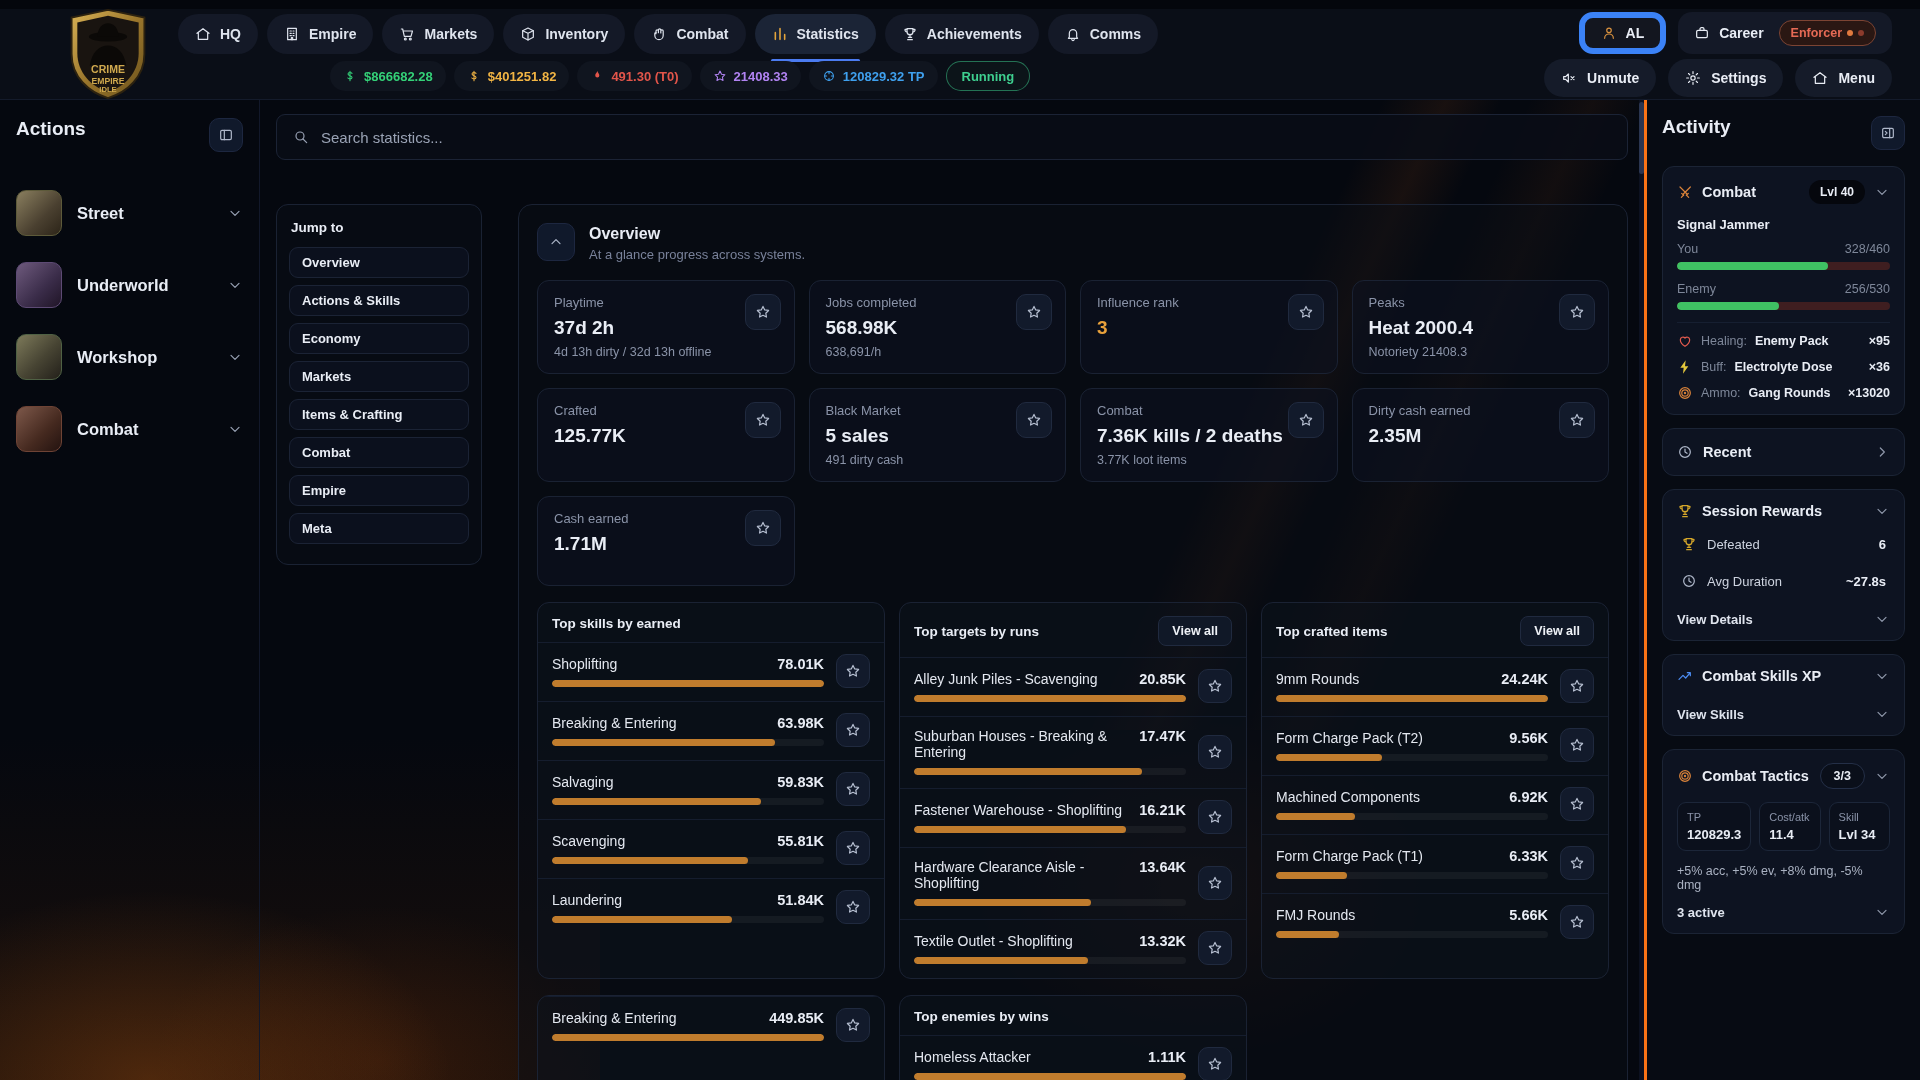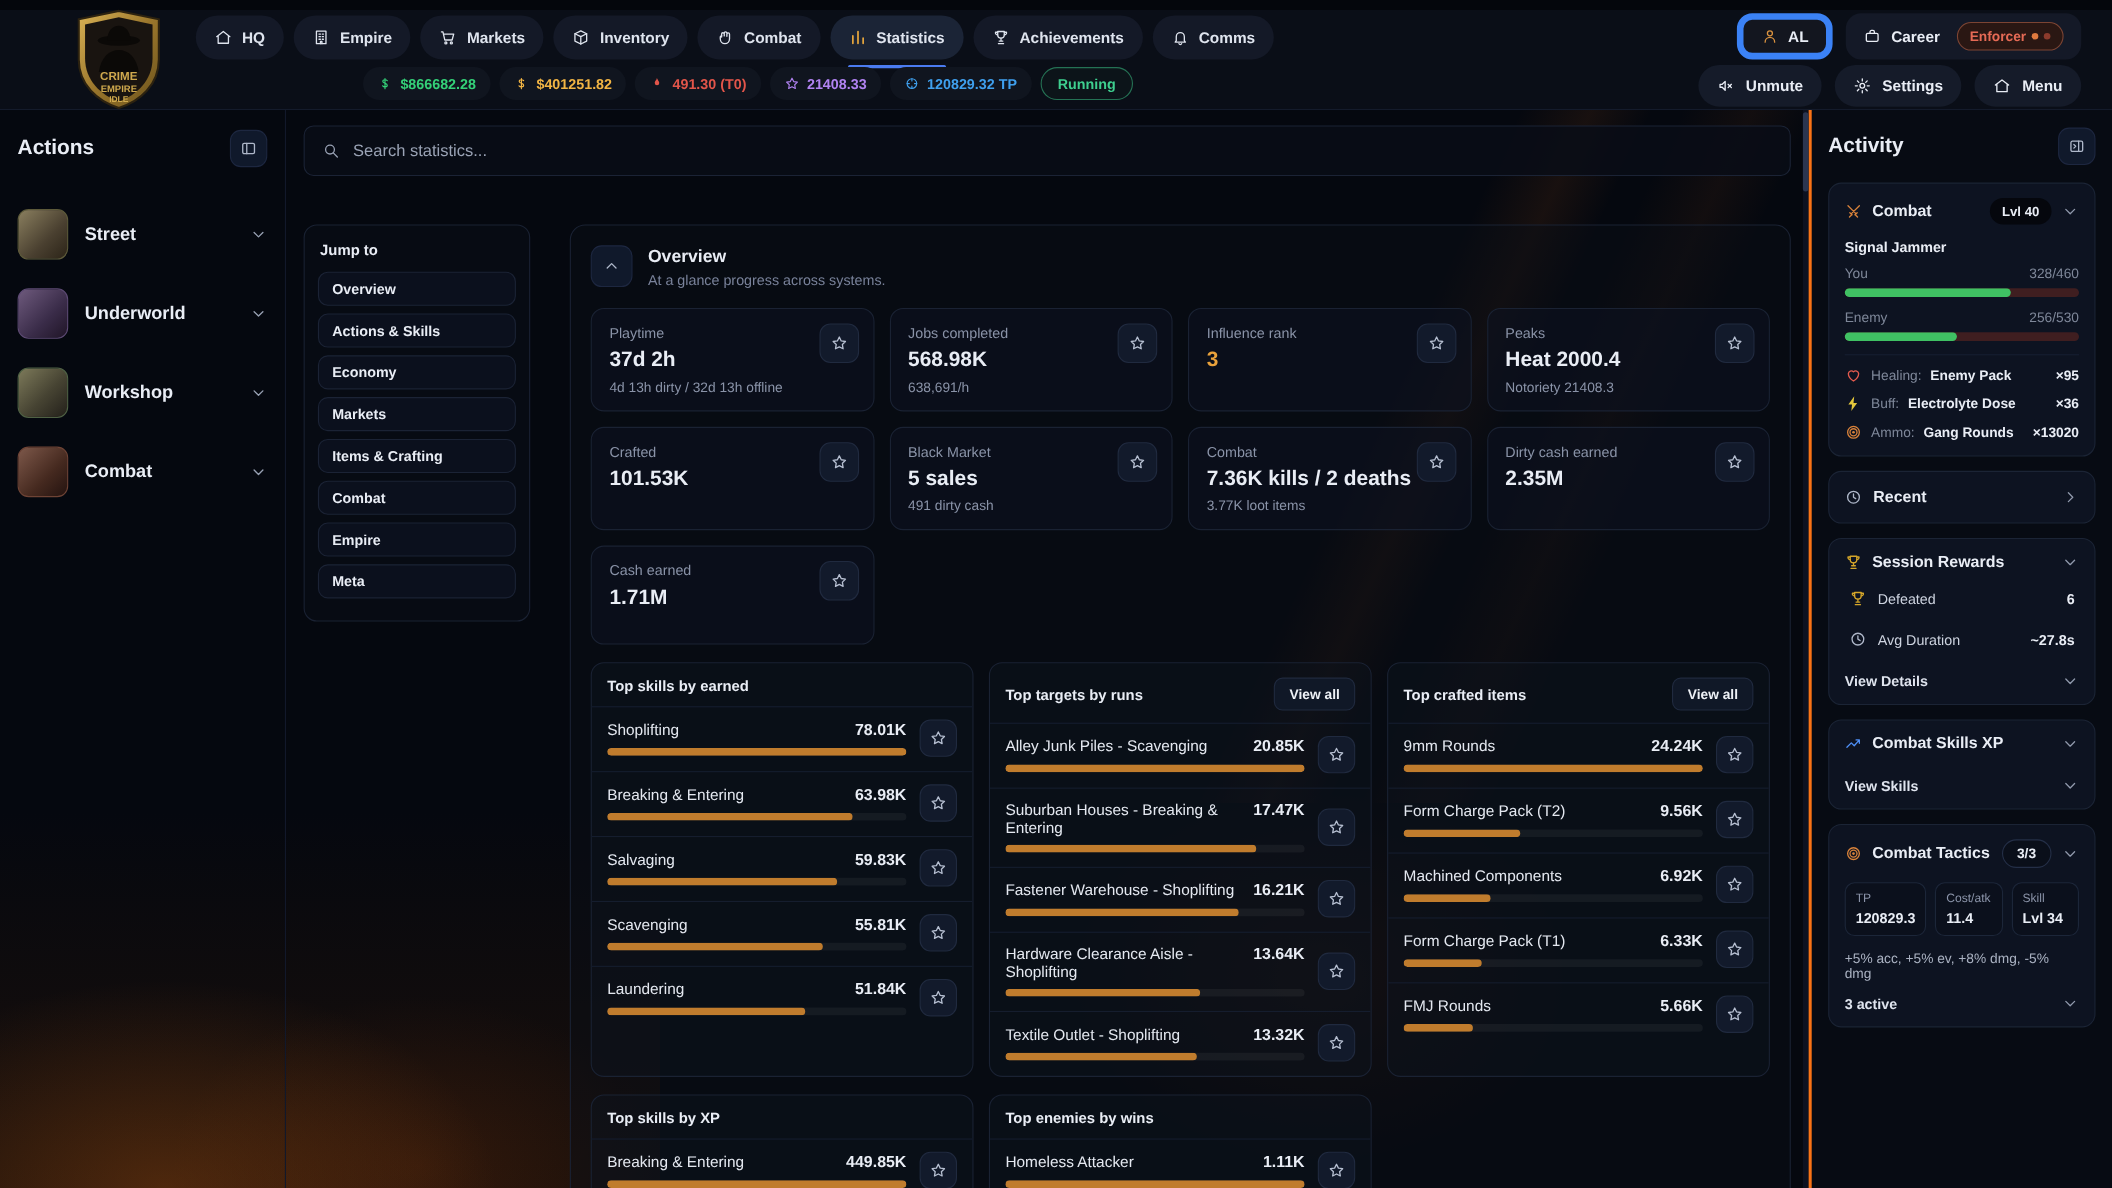--- a/index.html
+++ b/index.html
@@ -34,21 +34,21 @@
   .dot{width:6px;height:6px;border-radius:50%;display:inline-block}
   .d1{background:#e07a3f}.d2{background:#8c3b2c}
   .currency-row{position:absolute;left:330px;top:61px;display:flex;gap:8px;align-items:flex-start}
   .curpill{display:inline-flex;gap:7px;align-items:center;height:30px;padding:0 13px;border-radius:999px;background:#10151f;font-size:13px;font-weight:700}
   .curpill .ic{width:14px;height:14px}
   .runbadge{display:inline-flex;align-items:center;height:30px;padding:0 15px;border-radius:999px;border:1px solid rgba(62,207,143,.5);color:#3ecf8f;font-size:13px;font-weight:700;background:rgba(20,40,32,.25)}
   .quick-row{position:absolute;right:28px;top:59px;display:flex;gap:12px}
   .quickpill{display:inline-flex;align-items:center;gap:10px;height:38px;padding:0 17px;border-radius:999px;background:#151b29;font-size:14px;font-weight:700;cursor:pointer}
   
   .left-sidebar{position:absolute;left:0;top:100px;bottom:0;width:260px;border-right:1px solid #12182a;padding:18px 16px;z-index:2}
-  .side-head{display:flex;justify-content:space-between;align-items:center}
+  .side-head{display:flex;justify-content:space-between;}
   .side-head h2{font-size:19px;font-weight:800}
   .iconbtn{width:34px;height:34px;border-radius:10px;background:#10192b;border:1px solid #1d2740;color:#aeb7c9;display:flex;align-items:center;justify-content:center;cursor:pointer}
   .action-list{margin-top:38px}
   .srow{display:flex;align-items:center;gap:15px;margin-bottom:26px;cursor:pointer}
   .thumb{width:46px;height:46px;border-radius:10px;border:1px solid;flex:none}
   .t0{background:linear-gradient(135deg,#8a7f5f,#4a4030 60%,#2c2418);border-color:#5d5a3a}
   .t1{background:linear-gradient(135deg,#6e5a7d,#3a2c49 60%,#201527);border-color:#5d4a74}
   .t2{background:linear-gradient(135deg,#7d7a5a,#474433 55%,#23201a);border-color:#4f6144}
   .t3{background:linear-gradient(135deg,#7d584a,#45291f 60%,#241310);border-color:#6e4335}
   .slbl{font-size:16.5px;font-weight:700;flex:1}
@@ -468,21 +468,21 @@
     <div class="cvalue">Heat 2000.4</div>
     <div class="csub">Notoriety 21408.3</div>
           </div>
           <div class="card">
     <div class="clabel">Crafted</div>
     <button class="starbtn">
               <svg class="ic" viewBox="0 0 24 24">
                 <path d="M12 3.6l2.6 5.3 5.8.8-4.2 4.1 1 5.8-5.2-2.7-5.2 2.7 1-5.8L3.6 9.7l5.8-.8z"></path>
               </svg>
             </button>
-    <div class="cvalue">101.53K</div>
+    <div class="cvalue">125.77K</div>
     </div>
           <div class="card">
     <div class="clabel">Black Market</div>
     <button class="starbtn">
               <svg class="ic" viewBox="0 0 24 24">
                 <path d="M12 3.6l2.6 5.3 5.8.8-4.2 4.1 1 5.8-5.2-2.7-5.2 2.7 1-5.8L3.6 9.7l5.8-.8z"></path>
               </svg>
             </button>
     <div class="cvalue">5 sales</div>
     <div class="csub">491 dirty cash</div>
@@ -776,23 +776,20 @@
                   <svg class="ic" viewBox="0 0 24 24">
                     <path d="M12 3.6l2.6 5.3 5.8.8-4.2 4.1 1 5.8-5.2-2.7-5.2 2.7 1-5.8L3.6 9.7l5.8-.8z"></path>
                   </svg>
                 </button>
               </div>
             </div>
           </section>
         </div>
       <div class="lists-grid" id="lists-bottom">
           <section class="listpanel">
-    <header>
-              <h4>Top skills by XP</h4>
-    </header>
     <div class="rows">
               <div class="lrow">
       <div>
         <div class="lrow-top">
           <span class="llabel">Breaking &amp; Entering</span>
           <span class="lvalue">449.85K</span>
         </div>
         <div class="lbar">
                     <i style="width:100%"></i>
                   </div>

